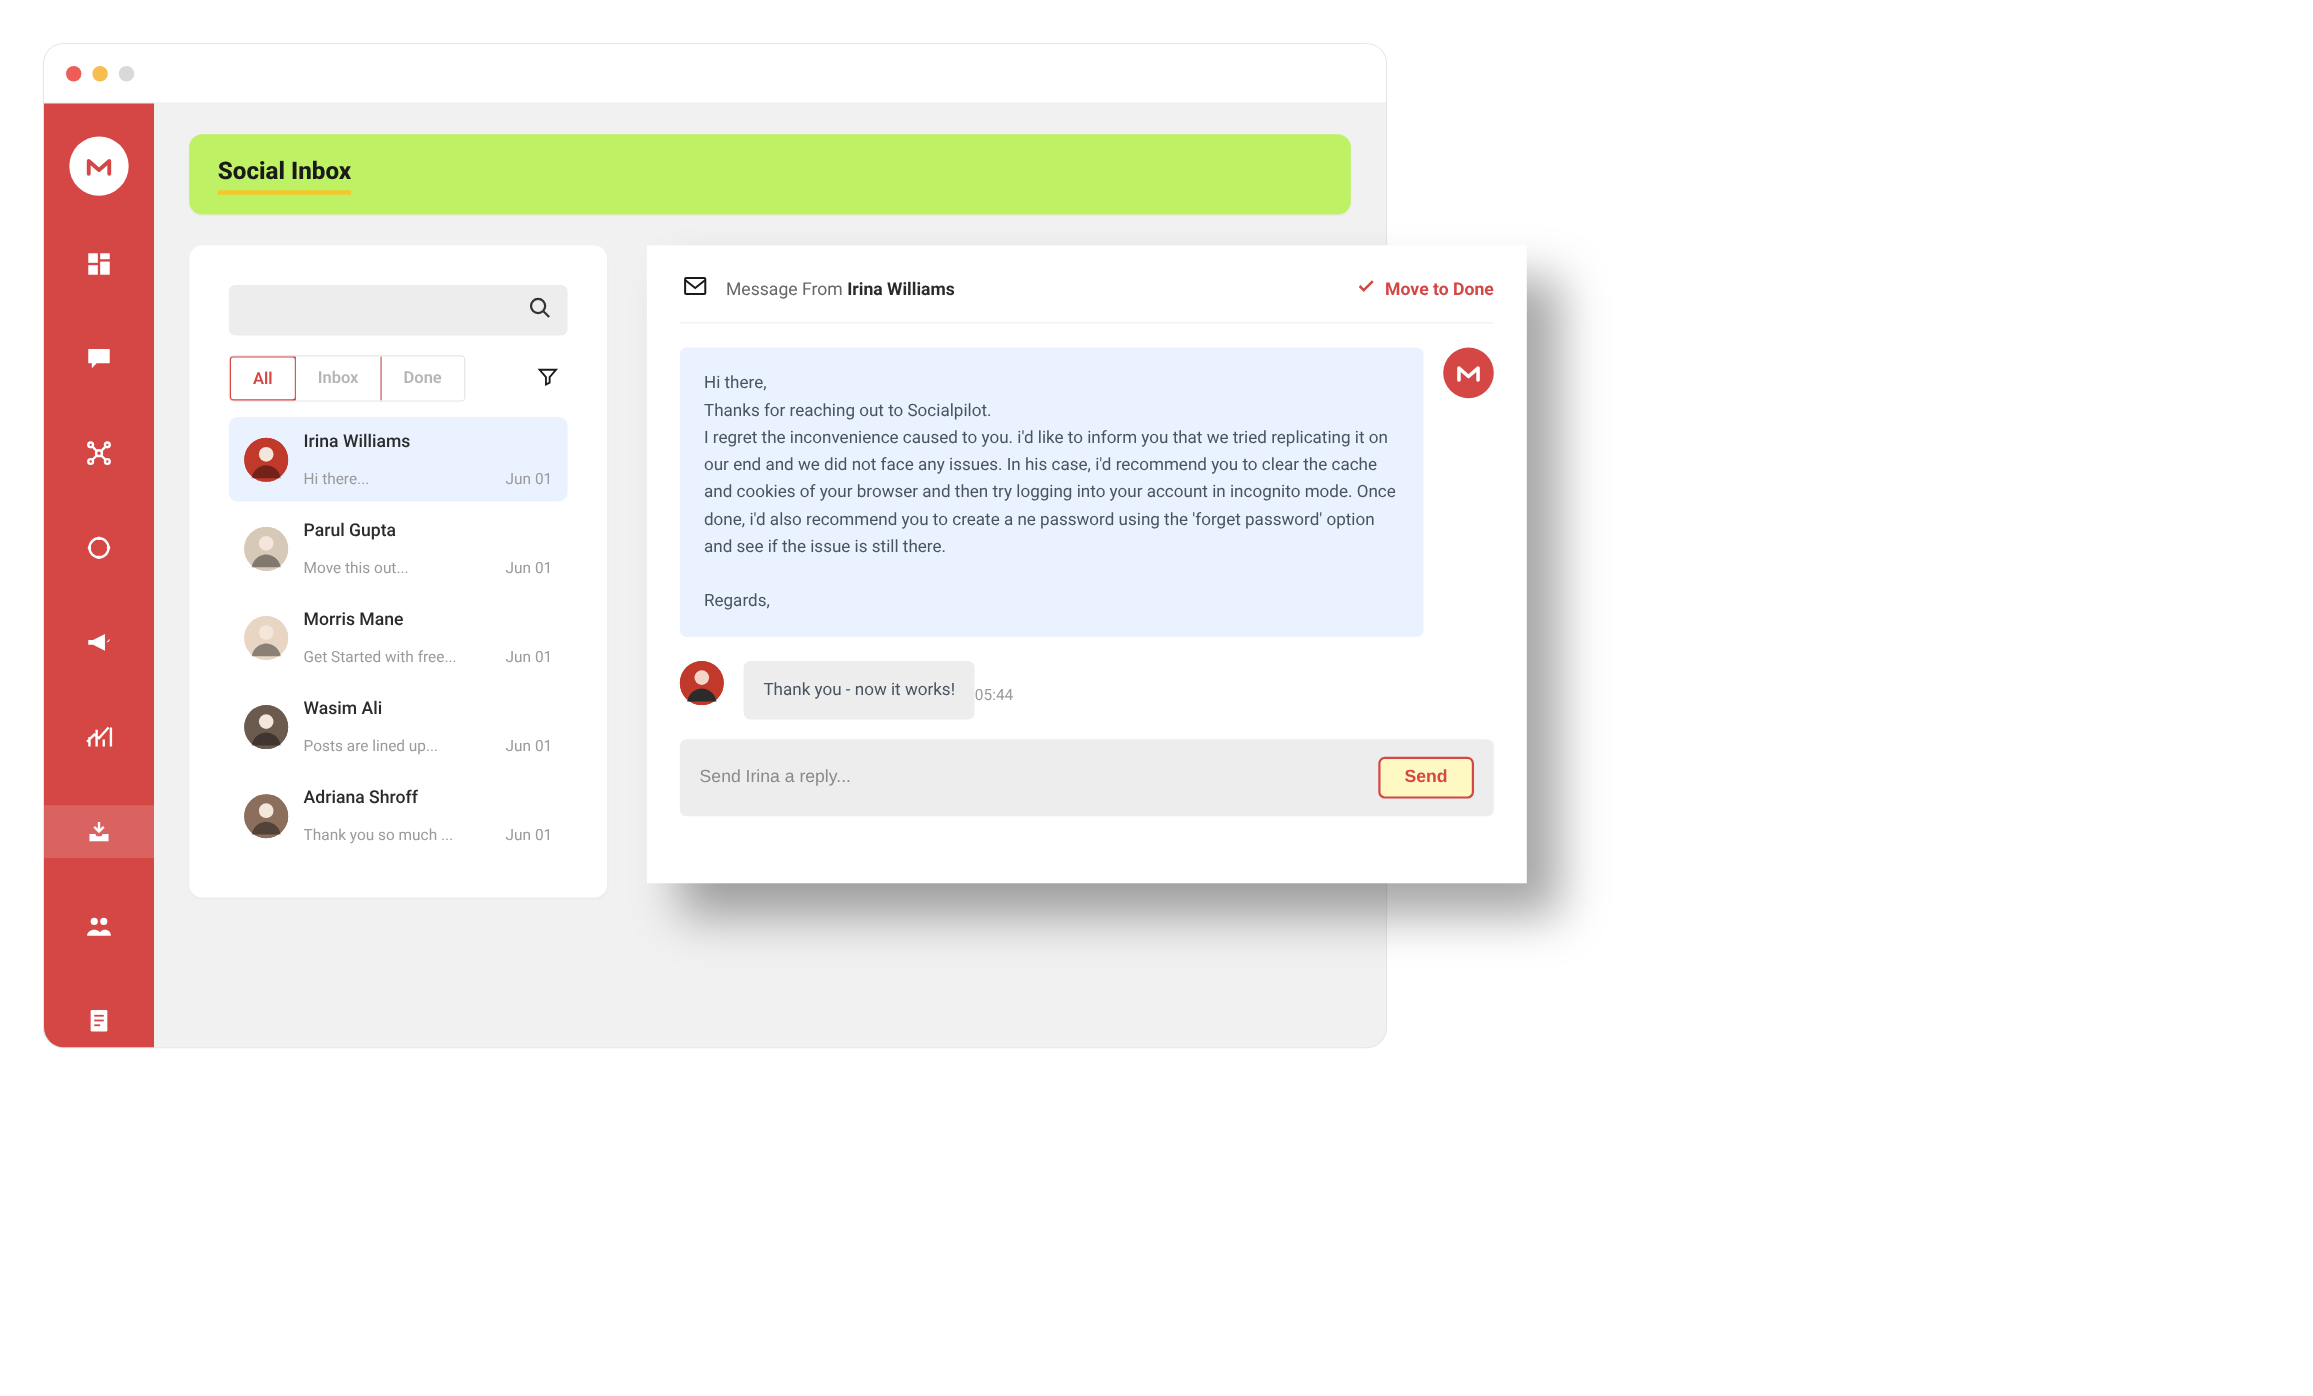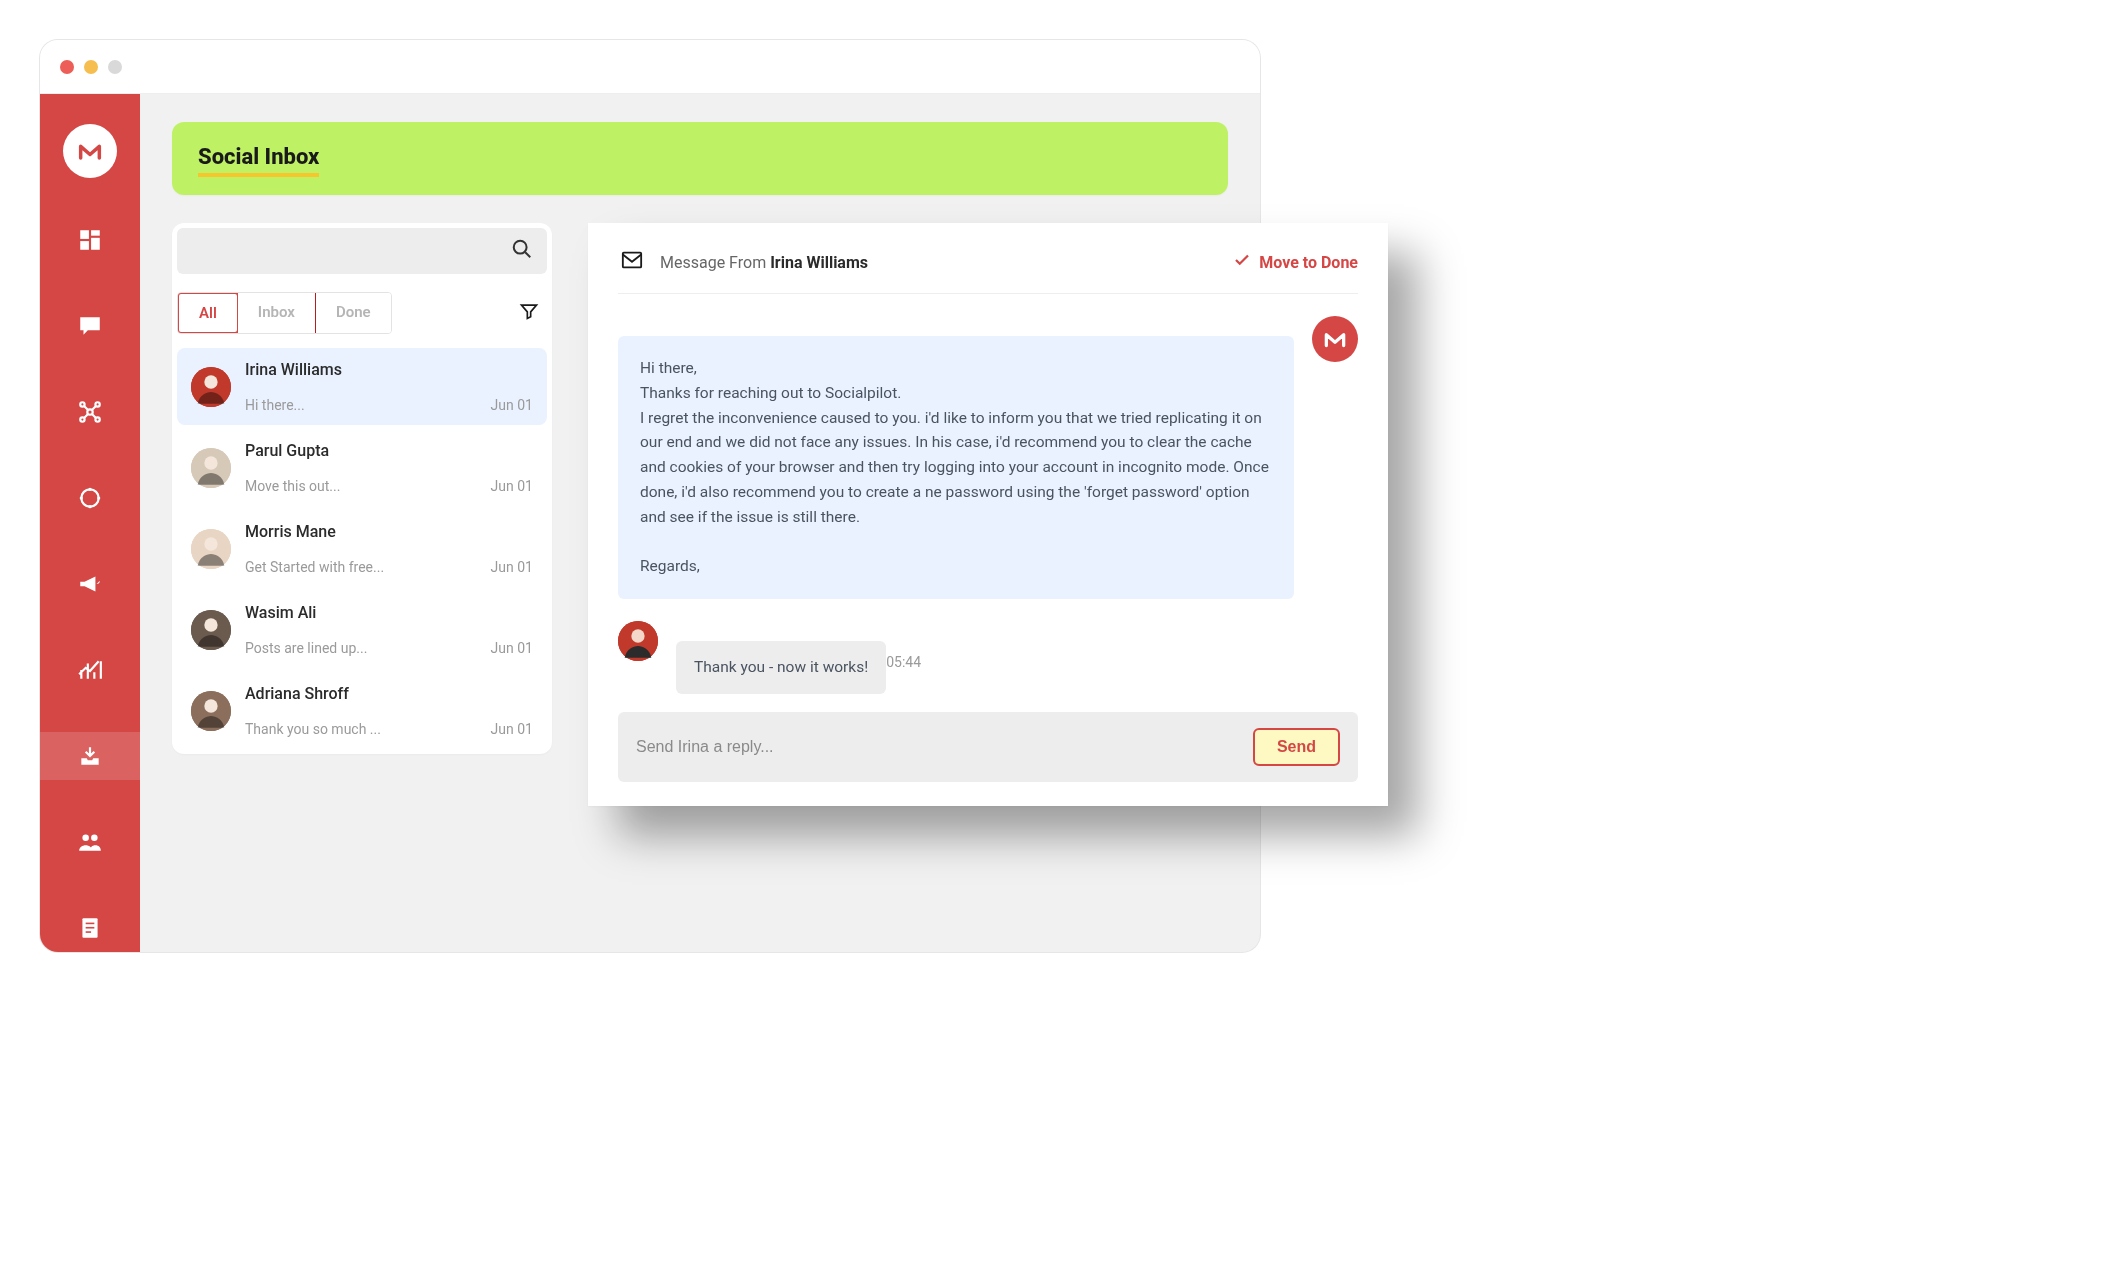--- a/index.html
+++ b/index.html
@@ -60,21 +60,21 @@
   .header-card {
     background:#bef264; border-radius:12px; padding:22px 26px 18px;
     box-shadow: 0 1px 2px rgba(0,0,0,0.03);
   }
   .page-title {
     font-size:22px; font-weight:800; color:#1a1a1a;
     border-bottom:4px solid #f6c62c; display:inline-block; padding-bottom:4px;
   }
   .columns { display:flex; gap:36px; margin-top:28px; align-items:flex-start; }
   .inbox-card {
-    width:380px; background:#fff; border-radius:12px; padding:5px;
+    width:380px; background:#fff; border-radius:12px; padding:36px;
     box-shadow:0 1px 2px rgba(0,0,0,0.03);
   }
   .search-row { display:flex; align-items:center; gap:12px; margin-bottom:18px; }
   .search-box {
     flex:1; background:#ededed; border-radius:6px; height:46px;
     display:flex; align-items:center; justify-content:flex-end; padding:0 14px;
   }
   .search-box svg { width:22px; height:22px; stroke:#333; fill:none; stroke-width:2.2; }
   .tabs-row { display:flex; align-items:center; margin-bottom:14px; }
   .tab-seg { display:flex; border:1px solid #e3e3e3; border-radius:4px; overflow:hidden; }
@@ -113,21 +113,21 @@
   .mail-icon svg{ width:28px; height:22px; stroke:#1a1a1a; fill:none; stroke-width:2; }
   .from-label { font-size:16px; color:#666; }
   .from-label b { color:#2b2b2b; font-weight:700; }
   .move-done { margin-left:auto; display:flex; align-items:center; gap:8px; color:#d44745; font-weight:700; font-size:16px; cursor:pointer; }
   .move-done svg { width:18px; height:18px; stroke:#d44745; fill:none; stroke-width:3; }
 
   .msg-row { display:flex; gap:18px; margin-top:22px; }
   .msg-row.agent { flex-direction:row-reverse; align-items:flex-start; }
   .msg-bubble {
     background:#eaf2ff; border-radius:6px; padding:20px 22px;
-    color:#4a5460; font-size:15.5px; line-height:1.6; flex:1;margin-top:20px;
+    color:#4a5460; font-size:15.5px; line-height:1.6; flex:1;
   }
   .msg-row.user .msg-bubble { background:#ededed; flex:0 0 auto; padding:14px 18px; }
   .agent-logo {
     width:46px; height:46px; border-radius:50%; background:#d44745;
     display:flex; align-items:center; justify-content:center; color:#fff; font-weight:700; font-size:24px;
     flex-shrink:0;
   }
   .msg-row.user { align-items:flex-start; }
   .user-col { display:flex; flex-direction:row; align-items:center; gap:0; }
   .msg-time { color:#9a9a9a; font-size:14px; text-align:center; margin-top:8px; }

